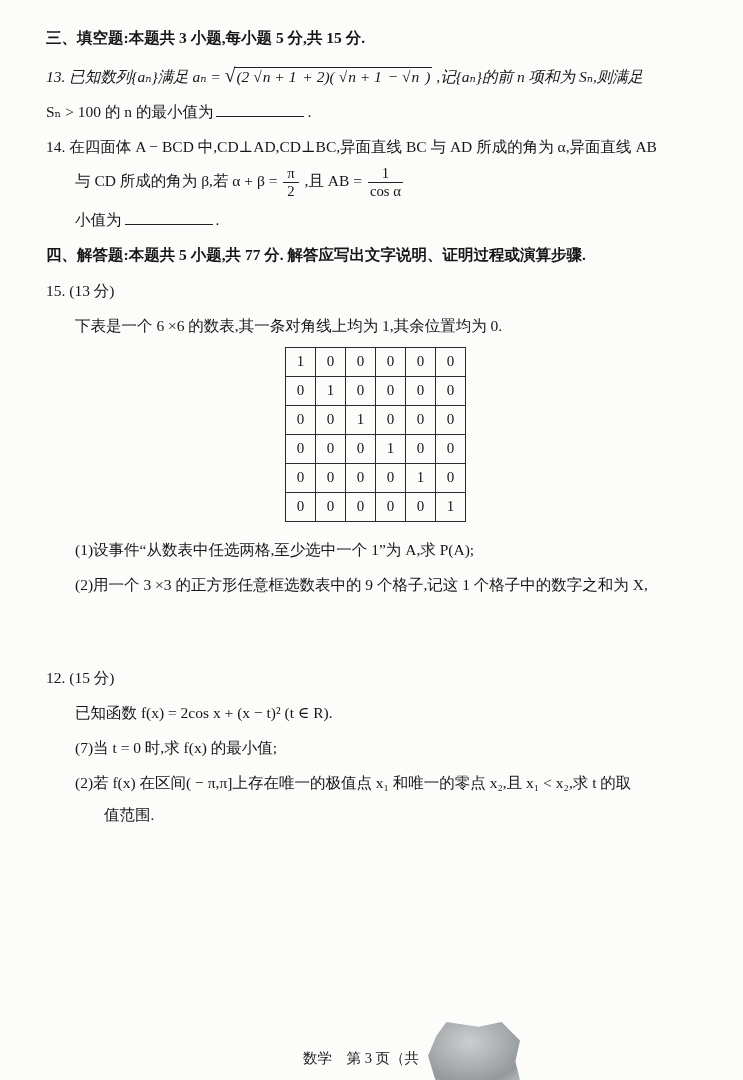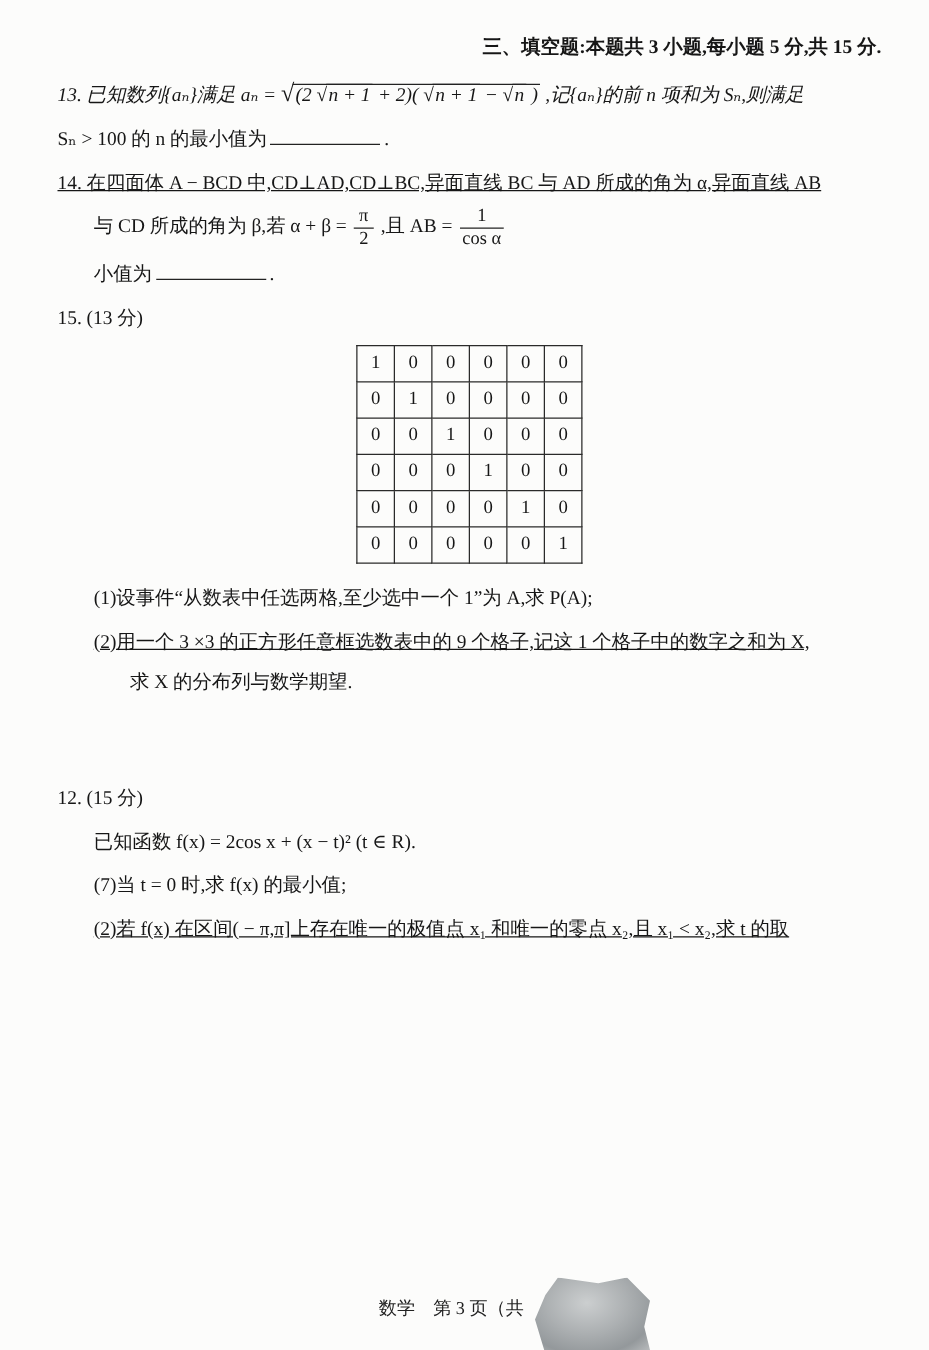--- a/index.html
+++ b/index.html
@@ -9,23 +9,23 @@
     background: #fcfcfb;
     color: #161616;
     font-family: "Liberation Serif", "DejaVu Serif", "DejaVu Sans", serif;
     font-size: 15.5px;
     position: relative;
     overflow: hidden;
   }
   .content { padding: 24px 38px 0 46px; line-height: 27px; }
   p { margin: 0; }
 
-  .sec-heading { font-weight: bold; margin-bottom: 9px; text-align: right; }
+  .sec-heading { font-weight: bold; margin-bottom: 9px; }
   .line { margin-bottom: 8px; }
-  .tight { margin-bottom: 5px; text-decoration: underline; }
+  .tight { margin-bottom: 5px; }
   .indent1 { padding-left: 29px; }
   .indent2 { padding-left: 58px; }
   .gap-before-16 { margin-top: 66px; }
   .gap-after-14 { }
 
   .blank {
     display: inline-block; width: 88px; height: 15px;
     border-bottom: 1.2px solid #222; vertical-align: baseline; margin: 0 3px;
   }
 
@@ -44,21 +44,21 @@
   .radical-line { line-height: 31px; margin-bottom: 6px; font-style: italic; }
 
   .table15 { border-collapse: collapse; margin: 8px auto 14px auto; }
   .table15 td {
     width: 30px; height: 29px; padding: 0;
     border: 1.3px solid #2a2a2a;
     text-align: center; font-size: 15px;
   }
 
   .footer {
-    position: absolute; left: 303px; bottom: 24px;
+    position: absolute; left: 303px; bottom: 12px;
     font-size: 14.5px; color: #222; z-index: 2;
   }
   .shadow-blob {
     position: absolute; left: 428px; top: 1022px;
     width: 92px; height: 58px; z-index: 1;
     background: radial-gradient(ellipse at 45% 35%, #c9cccd 0%, #a8acae 45%, #8e9396 78%, #b4b7b9 100%);
     clip-path: polygon(20% 0, 55% 8%, 80% 0, 100% 32%, 95% 68%, 100% 100%, 8% 100%, 0 58%, 9% 24%);
     opacity: 0.95;
   }
 </style>
@@ -81,22 +81,24 @@
   <p class="tight">14. 在四面体 A − BCD 中,CD⊥AD,CD⊥BC,异面直线 BC 与 AD 所成的角为 α,异面直线 AB</p>
 
   <p class="frac-line indent1">
     <span>与 CD 所成的角为 β,若 α + β = </span><span class="frac"><span class="fnum">π</span><span class="fden">2</span></span><span> ,且 AB = </span><span class="frac"><span class="fnum">1</span><span class="fden">cos α</span></span>
   </p>
 
   <p class="line indent1 gap-after-14">
     <span>小值为</span><span class="blank"></span><span>.</span>
   </p>
 
+  <p class="sec-heading">四、解答题:本题共 5 小题,共 77 分. 解答应写出文字说明、证明过程或演算步骤.</p>
 
   <p class="line">15. (13 分)</p>
+  <p class="line indent1">下表是一个 6 ×6 的数表,其一条对角线上均为 1,其余位置均为 0.</p>
 
   <table class="table15">
     <tbody>
         <tr>
       <td>1</td>
       <td>0</td>
       <td>0</td>
       <td>0</td>
       <td>0</td>
       <td>0</td>
@@ -139,23 +141,23 @@
       <td>0</td>
       <td>0</td>
       <td>0</td>
       <td>1</td>
     </tr>
   </tbody>
     </table>
 
   <p class="line indent1">(1)设事件“从数表中任选两格,至少选中一个 1”为 A,求 P(A);</p>
   <p class="tight indent1">(2)用一个 3 ×3 的正方形任意框选数表中的 9 个格子,记这 1 个格子中的数字之和为 X,</p>
-  <p class="line indent2">求 X 的分布列与数学期望.</p>
 
   <p class="line gap-before-16">12. (15 分)</p>
   <p class="line indent1">已知函数 f(x) = 2cos x + (x − t)² (t ∈ R).</p>
   <p class="line indent1">(7)当 t = 0 时,求 f(x) 的最小值;</p>
   <p class="tight indent1">(2)若 f(x) 在区间( − π,π]上存在唯一的极值点 x₁ 和唯一的零点 x₂,且 x₁ &lt; x₂,求 t 的取</p>
+  <p class="line indent2">值范围.</p>
 
 </div>
 
 <div class="footer">数学　第 3 页（共</div>
 <div class="shadow-blob"></div>
 
 </body></html>

